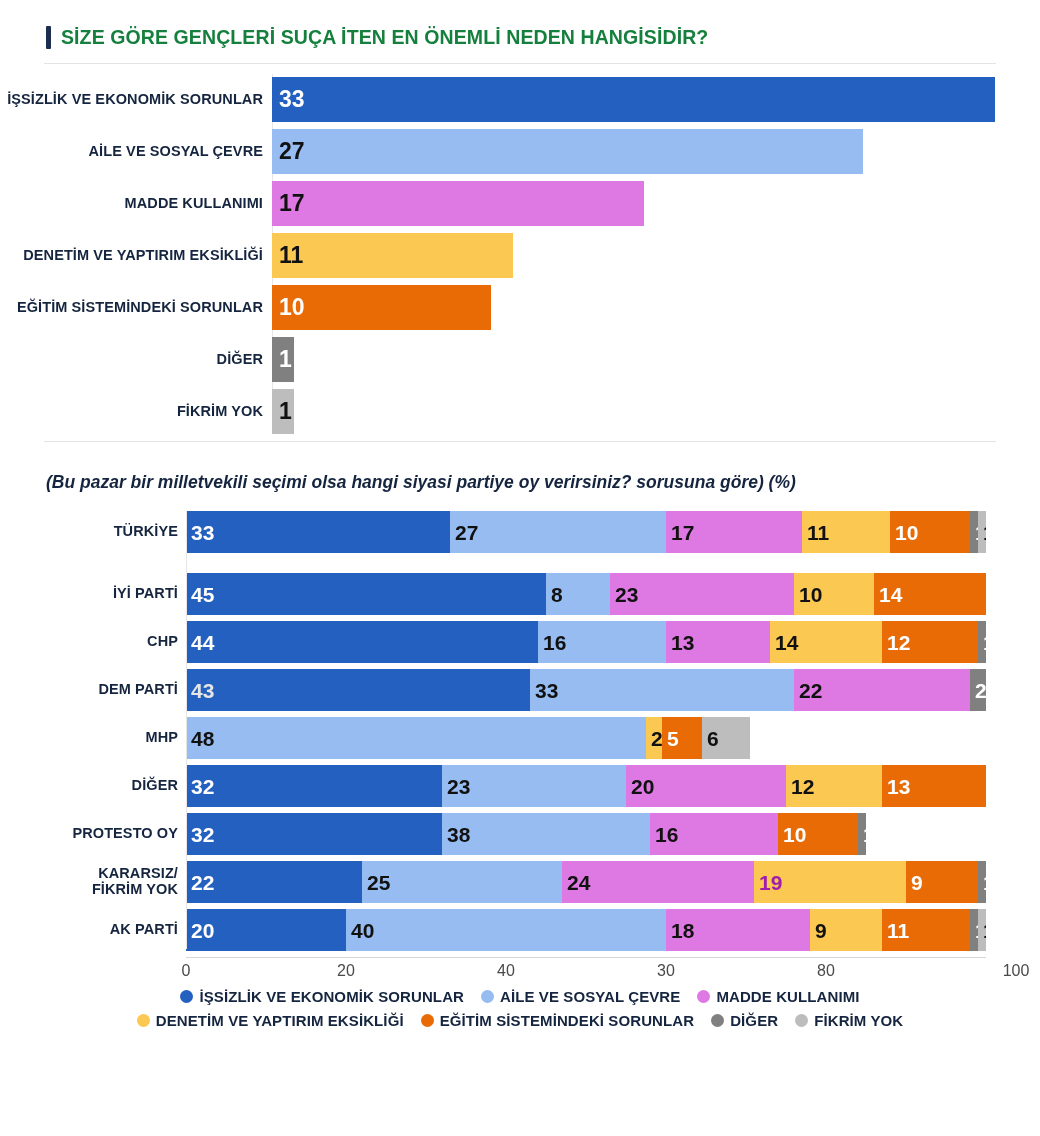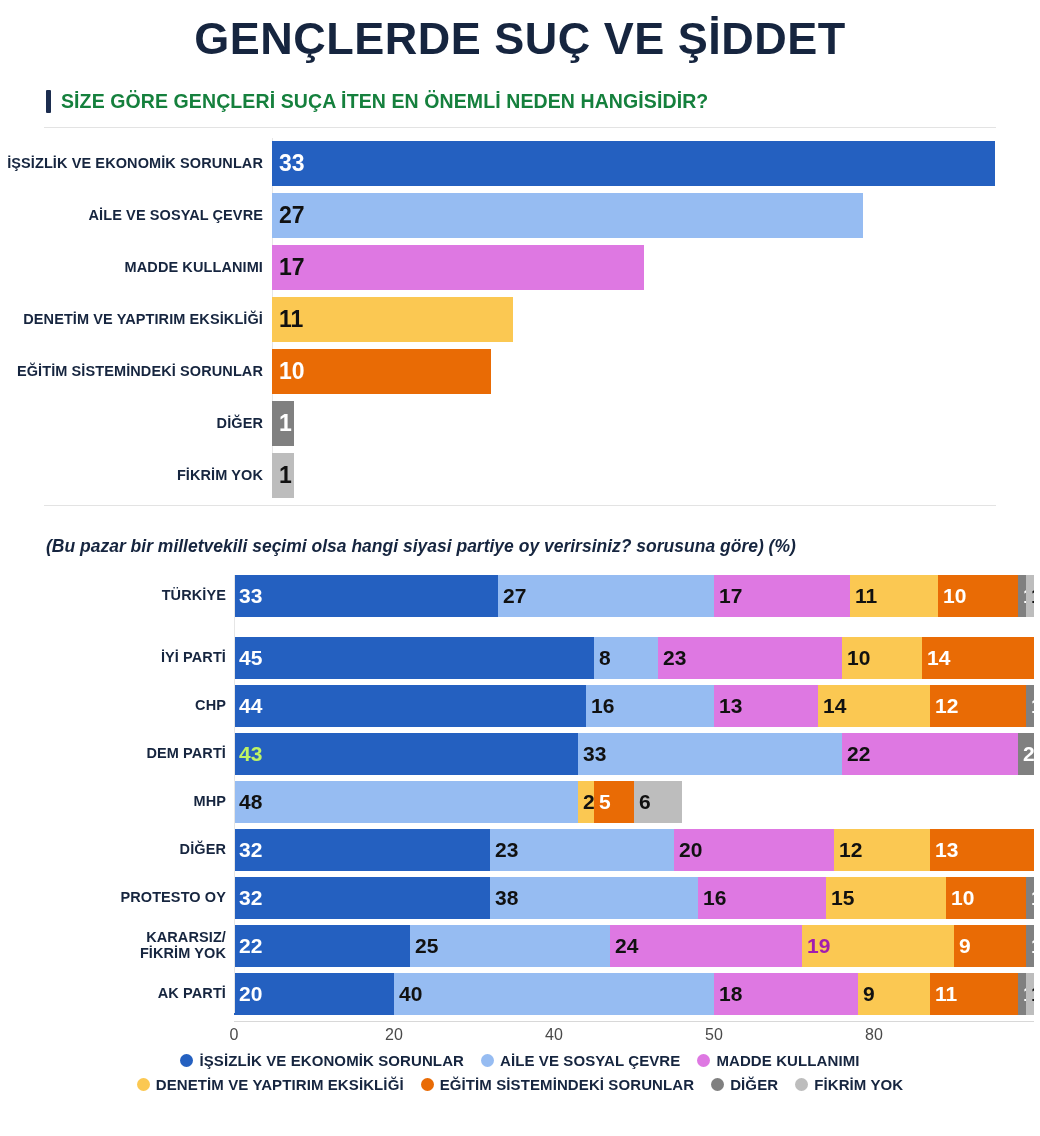--- a/index.html
+++ b/index.html
@@ -82,21 +82,21 @@
   
   .note {
     padding: 30px 0 0 46px;
     font-size: 17.5px;
     font-style: italic;
     font-weight: bold;
     color: #16253f;
   }
 
   
-  .chart2 { position: relative; padding-top: 18px; margin-left: 48px; }
+  .chart2 { position: relative; padding-top: 18px; }
   .c2-row {
     display: flex;
     align-items: center;
     height: 42px;
     margin-bottom: 6px;
   }
   .c2-row.gap { margin-bottom: 20px; }
   .c2-label {
     width: 186px;
     padding-right: 8px;
@@ -174,21 +174,20 @@
     color: #16253f;
     letter-spacing: 0.1px;
     white-space: nowrap;
   }
 </style>
 </head>
 <body>
 
 <div class="page">
 
-  <div class="title">GENÇLERDE SUÇ VE ŞİDDET</div>
 
   <div class="subtitle-row">
     <div class="accent-bar"></div>
     <div class="subtitle">SİZE GÖRE GENÇLERİ SUÇA İTEN EN ÖNEMLİ NEDEN HANGİSİDİR?</div>
   </div>
 
   <div class="rule"></div>
 
   <div class="chart1">
     <div class="c1-axis"></div>
@@ -274,30 +273,30 @@
             <div class="c2-seg" style="width: 128px; background: rgb(150, 188, 242); color: rgb(17, 17, 17);">16</div>
             <div class="c2-seg" style="width: 104px; background: rgb(222, 120, 226); color: rgb(17, 17, 17);">13</div>
             <div class="c2-seg" style="width: 112px; background: rgb(251, 200, 82); color: rgb(17, 17, 17);">14</div>
             <div class="c2-seg" style="width: 96px; background: rgb(233, 107, 5); color: rgb(255, 255, 255);">12</div>
             <div class="c2-seg" style="width: 8px; background: rgb(128, 128, 128); color: rgb(255, 255, 255);">1</div>
           </div>
         </div>
         <div class="c2-row">
           <div class="c2-label">DEM PARTİ</div>
           <div class="c2-track">
-            <div class="c2-seg" style="width: 344px; background: rgb(36, 96, 192); color: #bef264;">43</div>
+            <div class="c2-seg" style="width: 344px; background: rgb(36, 96, 192); color: #e5e5e5;">43</div>
             <div class="c2-seg" style="width: 264px; background: rgb(150, 188, 242); color: rgb(17, 17, 17);">33</div>
             <div class="c2-seg" style="width: 176px; background: rgb(222, 120, 226); color: rgb(17, 17, 17);">22</div>
             <div class="c2-seg" style="width: 16px; background: rgb(128, 128, 128); color: rgb(255, 255, 255);">2</div>
           </div>
         </div>
         <div class="c2-row">
           <div class="c2-label">MHP</div>
           <div class="c2-track">
-            <div class="c2-seg" style="width: 344px; background: rgb(150, 188, 242); color: rgb(17, 17, 17);">48</div>
+            <div class="c2-seg" style="width: 460px; background: rgb(150, 188, 242); color: rgb(17, 17, 17);">48</div>
             <div class="c2-seg" style="width: 16px; background: rgb(251, 200, 82); color: rgb(17, 17, 17);">2</div>
             <div class="c2-seg" style="width: 40px; background: rgb(233, 107, 5); color: rgb(255, 255, 255);">5</div>
             <div class="c2-seg" style="width: 48px; background: rgb(189, 189, 189); color: rgb(17, 17, 17);">6</div>
           </div>
         </div>
         <div class="c2-row">
           <div class="c2-label">DİĞER</div>
           <div class="c2-track">
             <div class="c2-seg" style="width: 256px; background: rgb(36, 96, 192); color: rgb(255, 255, 255);">32</div>
             <div class="c2-seg" style="width: 184px; background: rgb(150, 188, 242); color: rgb(17, 17, 17);">23</div>
@@ -305,21 +304,20 @@
             <div class="c2-seg" style="width: 96px; background: rgb(251, 200, 82); color: rgb(17, 17, 17);">12</div>
             <div class="c2-seg" style="width: 104px; background: rgb(233, 107, 5); color: rgb(255, 255, 255);">13</div>
           </div>
         </div>
         <div class="c2-row">
           <div class="c2-label">PROTESTO OY</div>
           <div class="c2-track">
             <div class="c2-seg" style="width: 256px; background: rgb(36, 96, 192); color: rgb(255, 255, 255);">32</div>
             <div class="c2-seg" style="width: 208px; background: rgb(150, 188, 242); color: rgb(17, 17, 17);">38</div>
             <div class="c2-seg" style="width: 128px; background: rgb(222, 120, 226); color: rgb(17, 17, 17);">16</div>
-            <div class="c2-seg" style="width: 120px; background: rgb(251, 200, 82); color: rgb(17, 17, 17);">15</div>
             <div class="c2-seg" style="width: 80px; background: rgb(233, 107, 5); color: rgb(255, 255, 255);">10</div>
             <div class="c2-seg" style="width: 8px; background: rgb(128, 128, 128); color: rgb(255, 255, 255);">1</div>
           </div>
         </div>
         <div class="c2-row">
           <div class="c2-label">KARARSIZ/<br>FİKRİM YOK</div>
           <div class="c2-track">
             <div class="c2-seg" style="width: 176px; background: rgb(36, 96, 192); color: rgb(255, 255, 255);">22</div>
             <div class="c2-seg" style="width: 200px; background: rgb(150, 188, 242); color: rgb(17, 17, 17);">25</div>
             <div class="c2-seg" style="width: 192px; background: rgb(222, 120, 226); color: rgb(17, 17, 17);">24</div>
@@ -339,21 +337,21 @@
             <div class="c2-seg" style="width: 8px; background: rgb(128, 128, 128); color: rgb(255, 255, 255);">1</div>
             <div class="c2-seg" style="width: 8px; background: rgb(189, 189, 189); color: rgb(17, 17, 17);">1</div>
           </div>
         </div>
       </div>
     <div class="c2-baseline"></div>
     <div class="c2-ticks" id="chart2-ticks">
         <div class="c2-tick" style="left: 0px;">0</div>
         <div class="c2-tick" style="left: 160px;">20</div>
         <div class="c2-tick" style="left: 320px;">40</div>
-        <div class="c2-tick" style="left: 480px;">50</div>
+        <div class="c2-tick" style="left: 480px;">30</div>
         <div class="c2-tick" style="left: 640px;">80</div>
         <div class="c2-tick" style="left: 830px;">100</div>
       </div>
   </div>
 
   <div class="legend">
     <div class="legend-row" id="legend-row-1">
         <div class="legend-item">
           <span class="legend-dot" style="background: rgb(36, 96, 192);"></span>
           <span class="legend-text">İŞSİZLİK VE EKONOMİK SORUNLAR</span>

